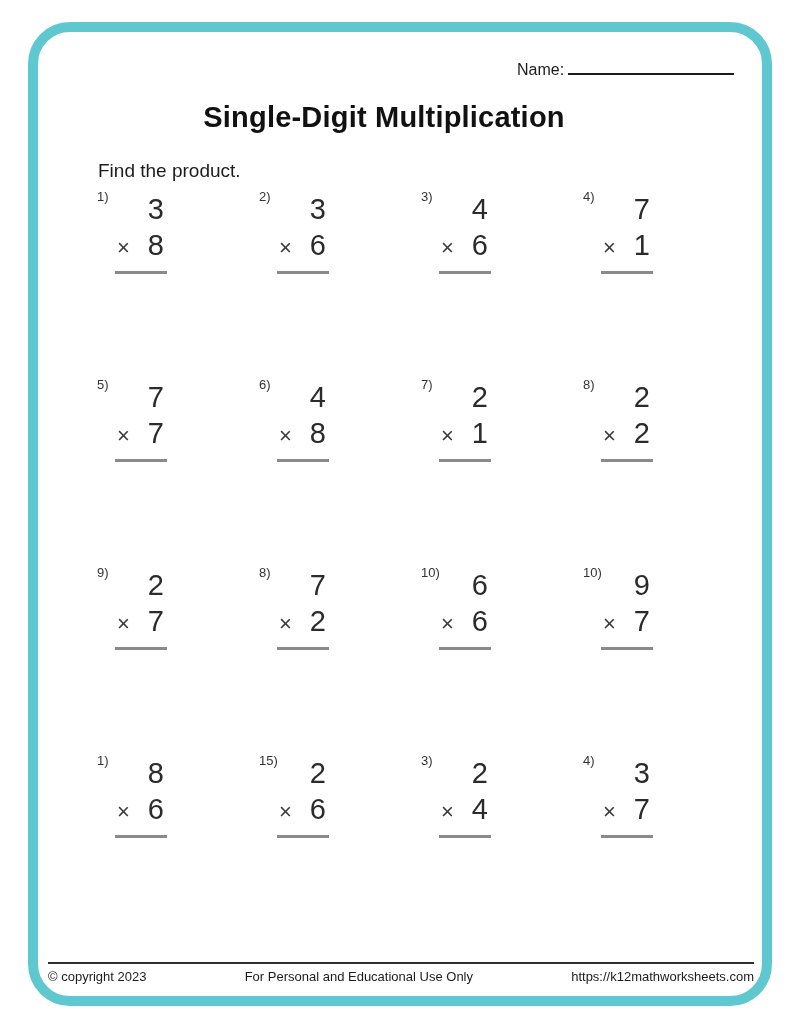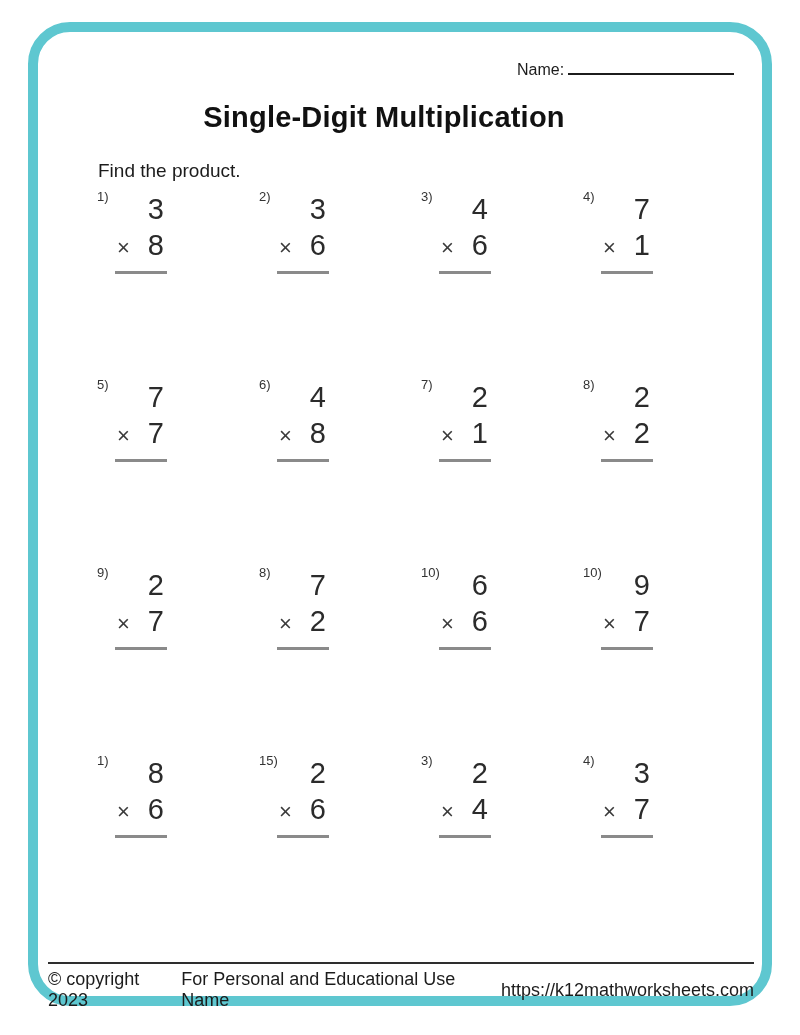--- a/index.html
+++ b/index.html
@@ -104,21 +104,21 @@
     width:706px;height:2px;
     background:#2e2e2e;
   }
   .footer{
     position:absolute;
     left:48px;top:969px;
     width:706px;
     display:flex;
     justify-content:space-between;
     align-items:center;
-    font-size:18px;
+    font-size:13px;
     color:#1c1c1c;
   }
 </style>
 </head>
 <body>
 
 <div class="page">
   <div class="border-frame" style="border-color: rgb(94, 199, 208);"></div>
 
   <div class="name-row">
@@ -303,16 +303,16 @@
           <span class="p-sign">×</span>
           <span class="p-bottom">7</span>
         </div>
       </div>
     </div>
   </div>
 
   <div class="footer-line"></div>
   <div class="footer">
     <span>© copyright 2023</span>
-    <span>For Personal and Educational Use Name</span>
+    <span>For Personal and Educational Use Only</span>
     <span>https://k12mathworksheets.com</span>
   </div>
 </div>
 
 </body></html>

